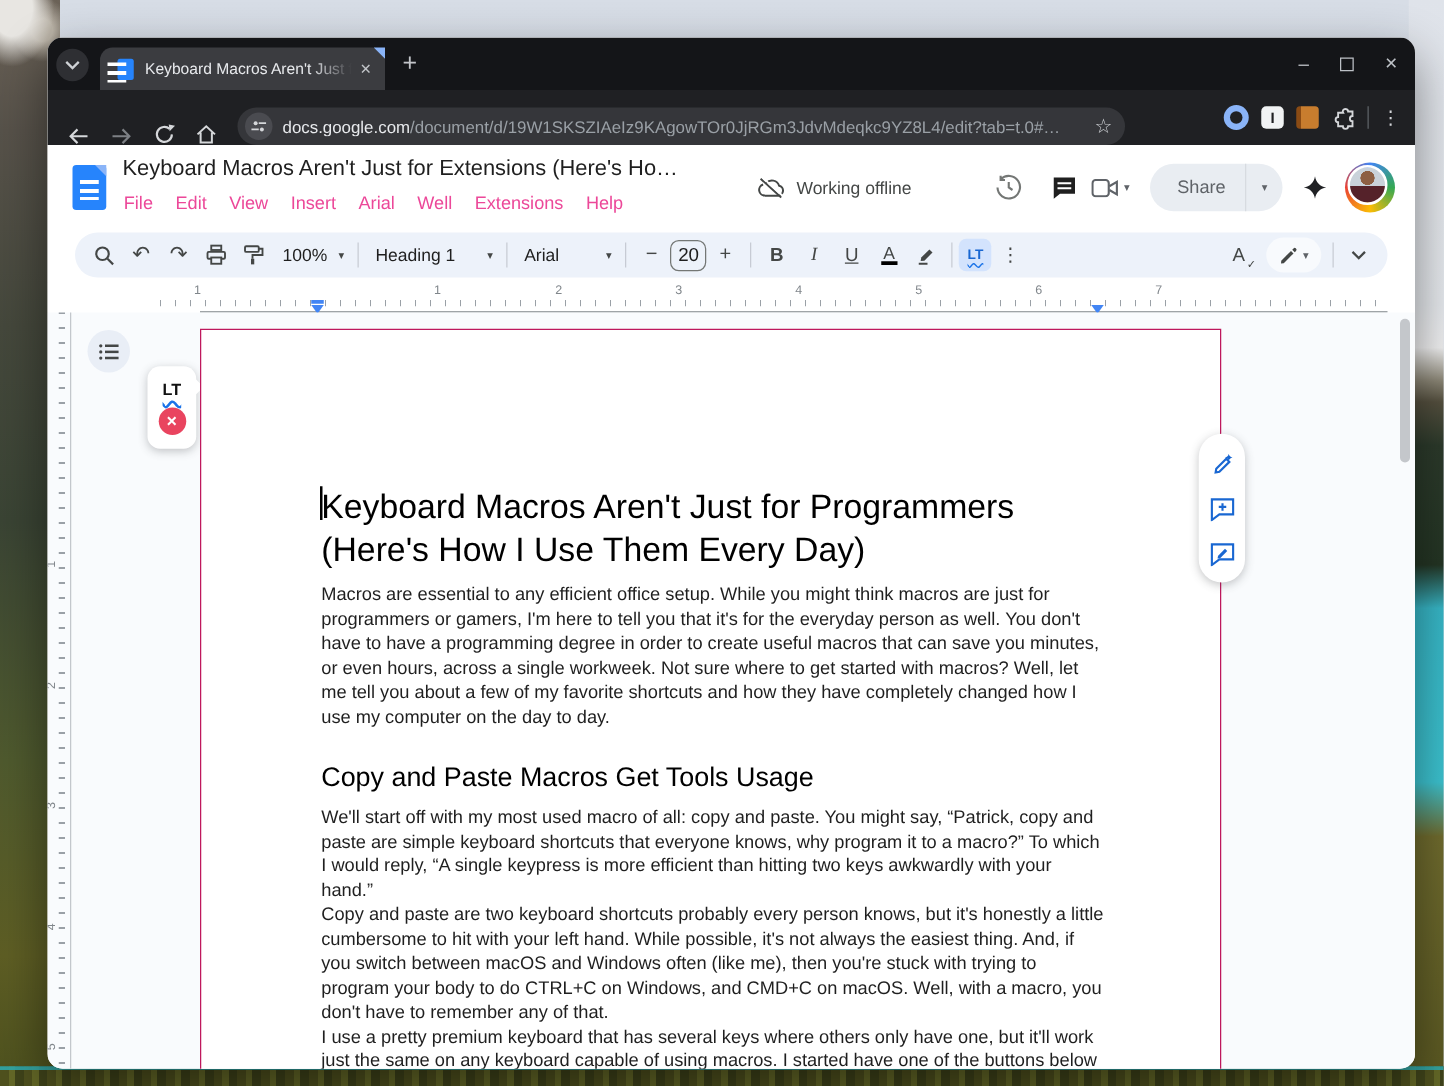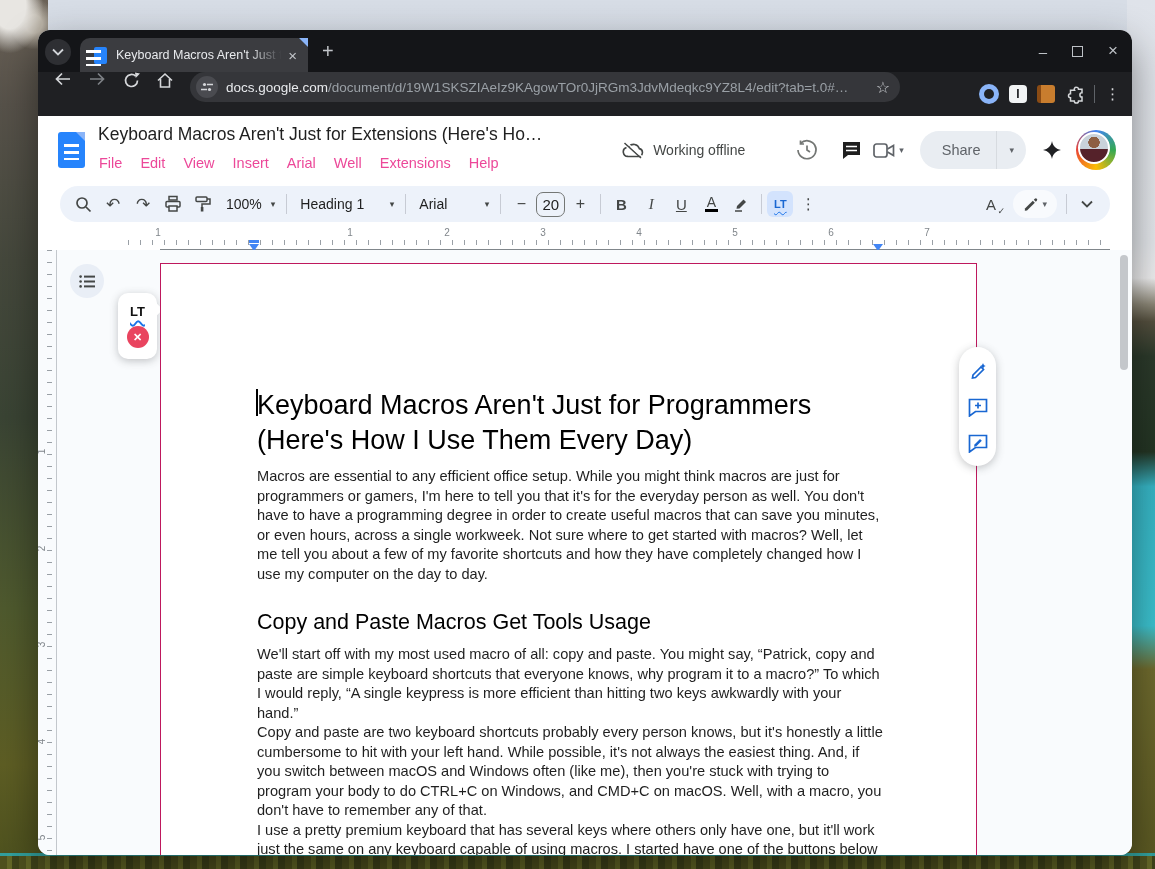--- a/index.html
+++ b/index.html
@@ -31,21 +31,21 @@
   .tab-title{flex:1;color:#e8eaed;font-size:12.5px;white-space:nowrap;overflow:hidden;
     -webkit-mask-image:linear-gradient(90deg,#000 78%,transparent 98%);
     mask-image:linear-gradient(90deg,#000 78%,transparent 98%);}
   .tab-close{color:#c2c5c9;font-size:15px;line-height:15px;padding:0 3px;}
   .newtab{position:absolute;left:284px;top:13px;color:#c2c5c9;font-size:20px;line-height:17px;}
   .winctl{position:absolute;right:14px;top:0;height:42px;display:flex;align-items:center;gap:25px;color:#bdc1c6;}
   .winctl .mini{font-size:15px;}
   .winctl .maxi{width:9px;height:9px;border:1.4px solid #bdc1c6;display:inline-block;}
   .winctl .clos{font-size:17px;}
   
-  .addr{position:relative;height:44px;background:#1f2023;display:flex;align-items:flex-start;color:#d5d7da;}
+  .addr{position:relative;height:44px;background:#1f2023;display:flex;align-items:flex-end;color:#d5d7da;}
   .navic{width:34px;display:flex;justify-content:center;align-items:center;color:#d5d7da;}
   .navic.dim{color:#7d8085;}
   .omni{position:relative;margin-left:8px;width:710px;height:30px;background:#35363a;border-radius:15px;
     display:flex;align-items:center;padding:0 10px 0 6px;box-sizing:border-box;}
   .siteinfo{width:22px;height:22px;border-radius:11px;background:#4a4b50;display:flex;align-items:center;justify-content:center;color:#d5d7da;margin-right:8px;}
   .url{font-size:13.5px;white-space:nowrap;overflow:hidden;flex:1;}
   .url .dom{color:#e8eaed;}
   .url .path{color:#9aa0a6;}
   .omni .star{color:#c9ccd0;font-size:16px;margin-left:6px;}
   .exts{position:absolute;right:12px;top:0;height:44px;display:flex;align-items:center;gap:10px;}
@@ -58,21 +58,21 @@
   
   .dheader{position:relative;height:68px;background:#fff;}
   .dlogo{position:absolute;left:20px;top:16px;width:27px;height:36px;background:#2684fc;border-radius:3px;}
   .dlogo::before{content:"";position:absolute;right:0;top:0;border-style:solid;border-width:0 9px 9px 0;border-color:transparent #8ab4f8 transparent transparent;}
   .dlogo::after{content:"";position:absolute;left:6px;top:12px;width:15px;height:16px;
     background:repeating-linear-gradient(180deg,#fff 0 3px,rgba(0,0,0,0) 3px 7px);}
   .dtitle{position:absolute;left:60px;top:8px;font-size:17.5px;color:#1f1f1f;white-space:nowrap;}
   .dmenus{position:absolute;left:52px;top:36px;display:flex;}
   .dmenus span{padding:3px 9px;font-size:14.5px;color:#ec4899;}
   .dright{position:absolute;right:16px;top:0;height:68px;display:flex;align-items:center;}
-  .offline{display:flex;align-items:center;gap:9px;color:#444746;font-size:14px;margin-right:40px;}
+  .offline{display:flex;align-items:center;gap:9px;color:#444746;font-size:14px;margin-right:56px;}
   .hicon{width:44px;display:flex;justify-content:center;color:#444746;}
   .hicon.lite{color:#747775;}
   .camwrap{display:flex;align-items:center;color:#5f6368;margin-right:16px;}
   .caret{font-size:9px;color:#5f6368;margin-left:4px;}
   .sharebtn{height:38px;border-radius:19px;background:#e9edf2;display:flex;align-items:center;margin-right:14px;}
   .sharebtn .lbl{padding:0 16px 0 22px;font-size:14.5px;color:#5f6368;}
   .sharebtn .div{width:1px;height:38px;background:#d7dbe0;}
   .sharebtn .arr{padding:0 12px;font-size:9px;color:#5f6368;}
   .gem{margin:0 14px 0 2px;color:#202124;}
   .avatar{width:36px;height:36px;border-radius:50%;padding:2px;background:conic-gradient(#4285f4,#34a853,#fbbc05,#ea4335,#4285f4);}

